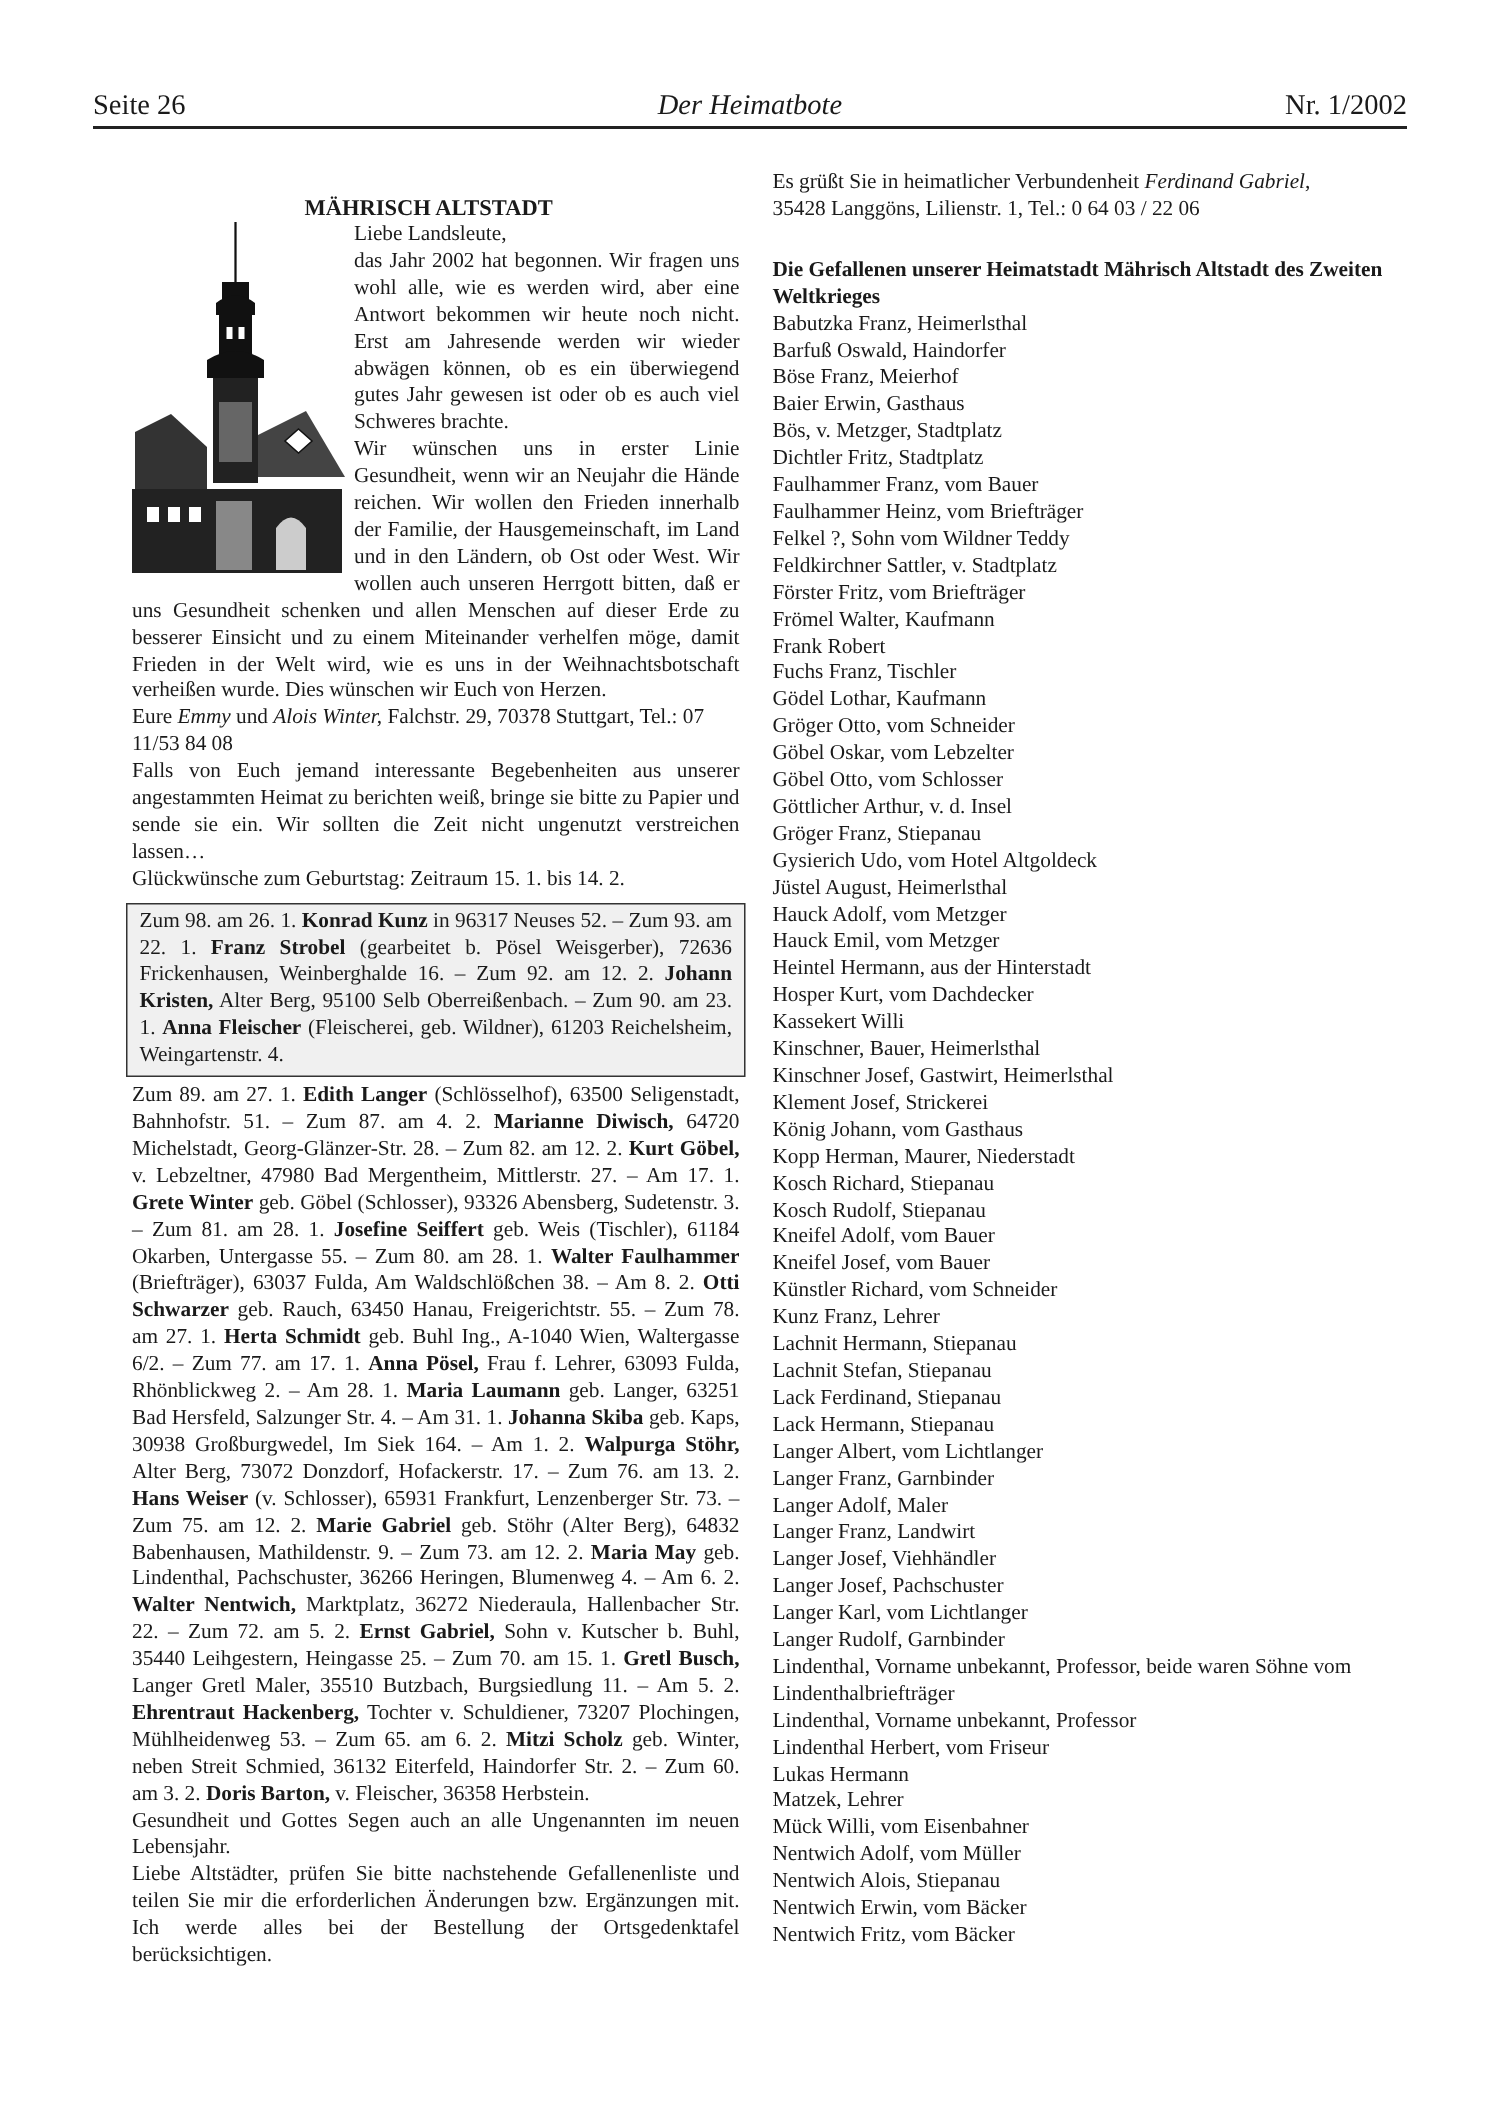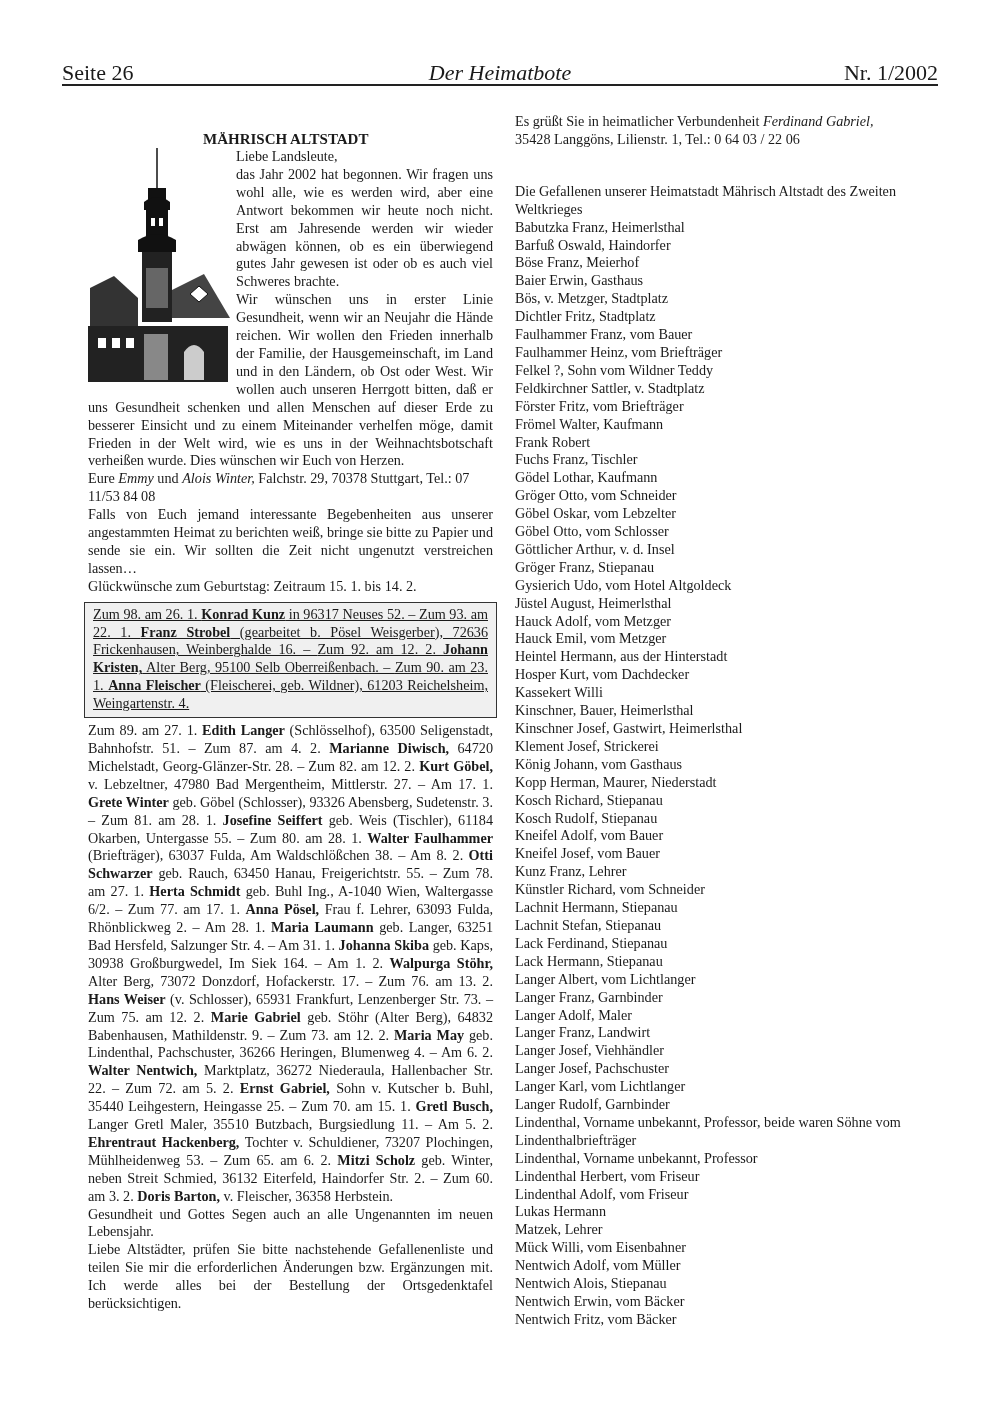--- a/index.html
+++ b/index.html
@@ -1,37 +1,37 @@
 <!DOCTYPE html>
 <html><head>
 <meta charset="utf-8">
 <style>
   html, body { margin: 0; padding: 0; background: #ffffff; }
   body { width: 1000px; height: 1412px; position: relative; overflow: hidden;
          font-family: "Liberation Serif", "DejaVu Serif", serif; color: #1a1a1a; }
   .header { position: absolute; left: 62px; top: 60px; width: 876px; height: 24px;
-            font-size: 22px; }
+            font-size: 19px; }
   .header .left { position: absolute; left: 0; top: 0; }
   .header .center { position: absolute; left: 0; width: 100%; text-align: center; top: 0; font-style: italic; }
   .header .right { position: absolute; right: 0; top: 0; }
   .rule { position: absolute; left: 62px; top: 84px; width: 876px; height: 2px; background: #222; }
 
   .col { position: absolute; font-size: 14.2px; line-height: 17.9px; }
   .col-left { left: 88px; top: 130px; width: 405px; }
   .col-right { left: 515px; top: 113px; width: 420px; }
 
   .section-title { font-weight: bold; font-size: 15px; margin-left: 115px; line-height: 18px; }
   .justify { text-align: justify; }
   .illus { float: left; width: 148px; height: 250px; margin: 0 4px 0 -4px; shape-outside: margin-box; }
   .illus svg { display: block; }
   p { margin: 0; }
-  .box { border: 1.5px solid #333; background: #f0f0f0; padding: 3px 8px 4px 8px; margin: 6px -4px 4px -4px; text-align: justify; text-decoration: underline; }
+  .box { border: 1.5px solid #333; background: #f0f0f0; padding: 3px 8px 4px 8px; margin: 6px -4px 4px -4px; text-align: justify; }
   b { font-weight: bold; }
   i { font-style: italic; }
-  .list-title { font-weight: normal; margin-top: 34px; }
+  .list-title { font-weight: bold; margin-top: 23px; }
   .list-item { white-space: nowrap; }
   .list-item.wrap { white-space: normal; }
 </style>
 </head>
 <body>
 
 <div class="header">
   <span class="left">Seite 26</span>
   <span class="center">Der Heimatbote</span>
   <span class="right">Nr. 1/2002</span>
@@ -112,38 +112,37 @@
       <div class="list-item">Kassekert Willi</div>
       <div class="list-item">Kinschner, Bauer, Heimerlsthal</div>
       <div class="list-item">Kinschner Josef, Gastwirt, Heimerlsthal</div>
       <div class="list-item">Klement Josef, Strickerei</div>
       <div class="list-item">König Johann, vom Gasthaus</div>
       <div class="list-item">Kopp Herman, Maurer, Niederstadt</div>
       <div class="list-item">Kosch Richard, Stiepanau</div>
       <div class="list-item">Kosch Rudolf, Stiepanau</div>
       <div class="list-item">Kneifel Adolf, vom Bauer</div>
       <div class="list-item">Kneifel Josef, vom Bauer</div>
+      <div class="list-item">Künstler Richard, vom Schneider</div>
       <div class="list-item">Kunz Franz, Lehrer</div>
-      <div class="list-item">Künstler Richard, vom Schneider</div>
       <div class="list-item">Lachnit Hermann, Stiepanau</div>
       <div class="list-item">Lachnit Stefan, Stiepanau</div>
       <div class="list-item">Lack Ferdinand, Stiepanau</div>
       <div class="list-item">Lack Hermann, Stiepanau</div>
       <div class="list-item">Langer Albert, vom Lichtlanger</div>
       <div class="list-item">Langer Franz, Garnbinder</div>
       <div class="list-item">Langer Adolf, Maler</div>
       <div class="list-item">Langer Franz, Landwirt</div>
       <div class="list-item">Langer Josef, Viehhändler</div>
       <div class="list-item">Langer Josef, Pachschuster</div>
       <div class="list-item">Langer Karl, vom Lichtlanger</div>
       <div class="list-item">Langer Rudolf, Garnbinder</div>
       <div class="list-item wrap">Lindenthal, Vorname unbekannt, Professor, beide waren Söhne vom Lindenthalbriefträger</div>
       <div class="list-item">Lindenthal, Vorname unbekannt, Professor</div>
       <div class="list-item">Lindenthal Herbert, vom Friseur</div>
-      <div class="list-item">Lindenthal Adolf, vom Friseur</div>
       <div class="list-item">Lukas Hermann</div>
       <div class="list-item">Matzek, Lehrer</div>
       <div class="list-item">Mück Willi, vom Eisenbahner</div>
       <div class="list-item">Nentwich Adolf, vom Müller</div>
       <div class="list-item">Nentwich Alois, Stiepanau</div>
       <div class="list-item">Nentwich Erwin, vom Bäcker</div>
       <div class="list-item">Nentwich Fritz, vom Bäcker</div>
     </div>
 </div>
 

